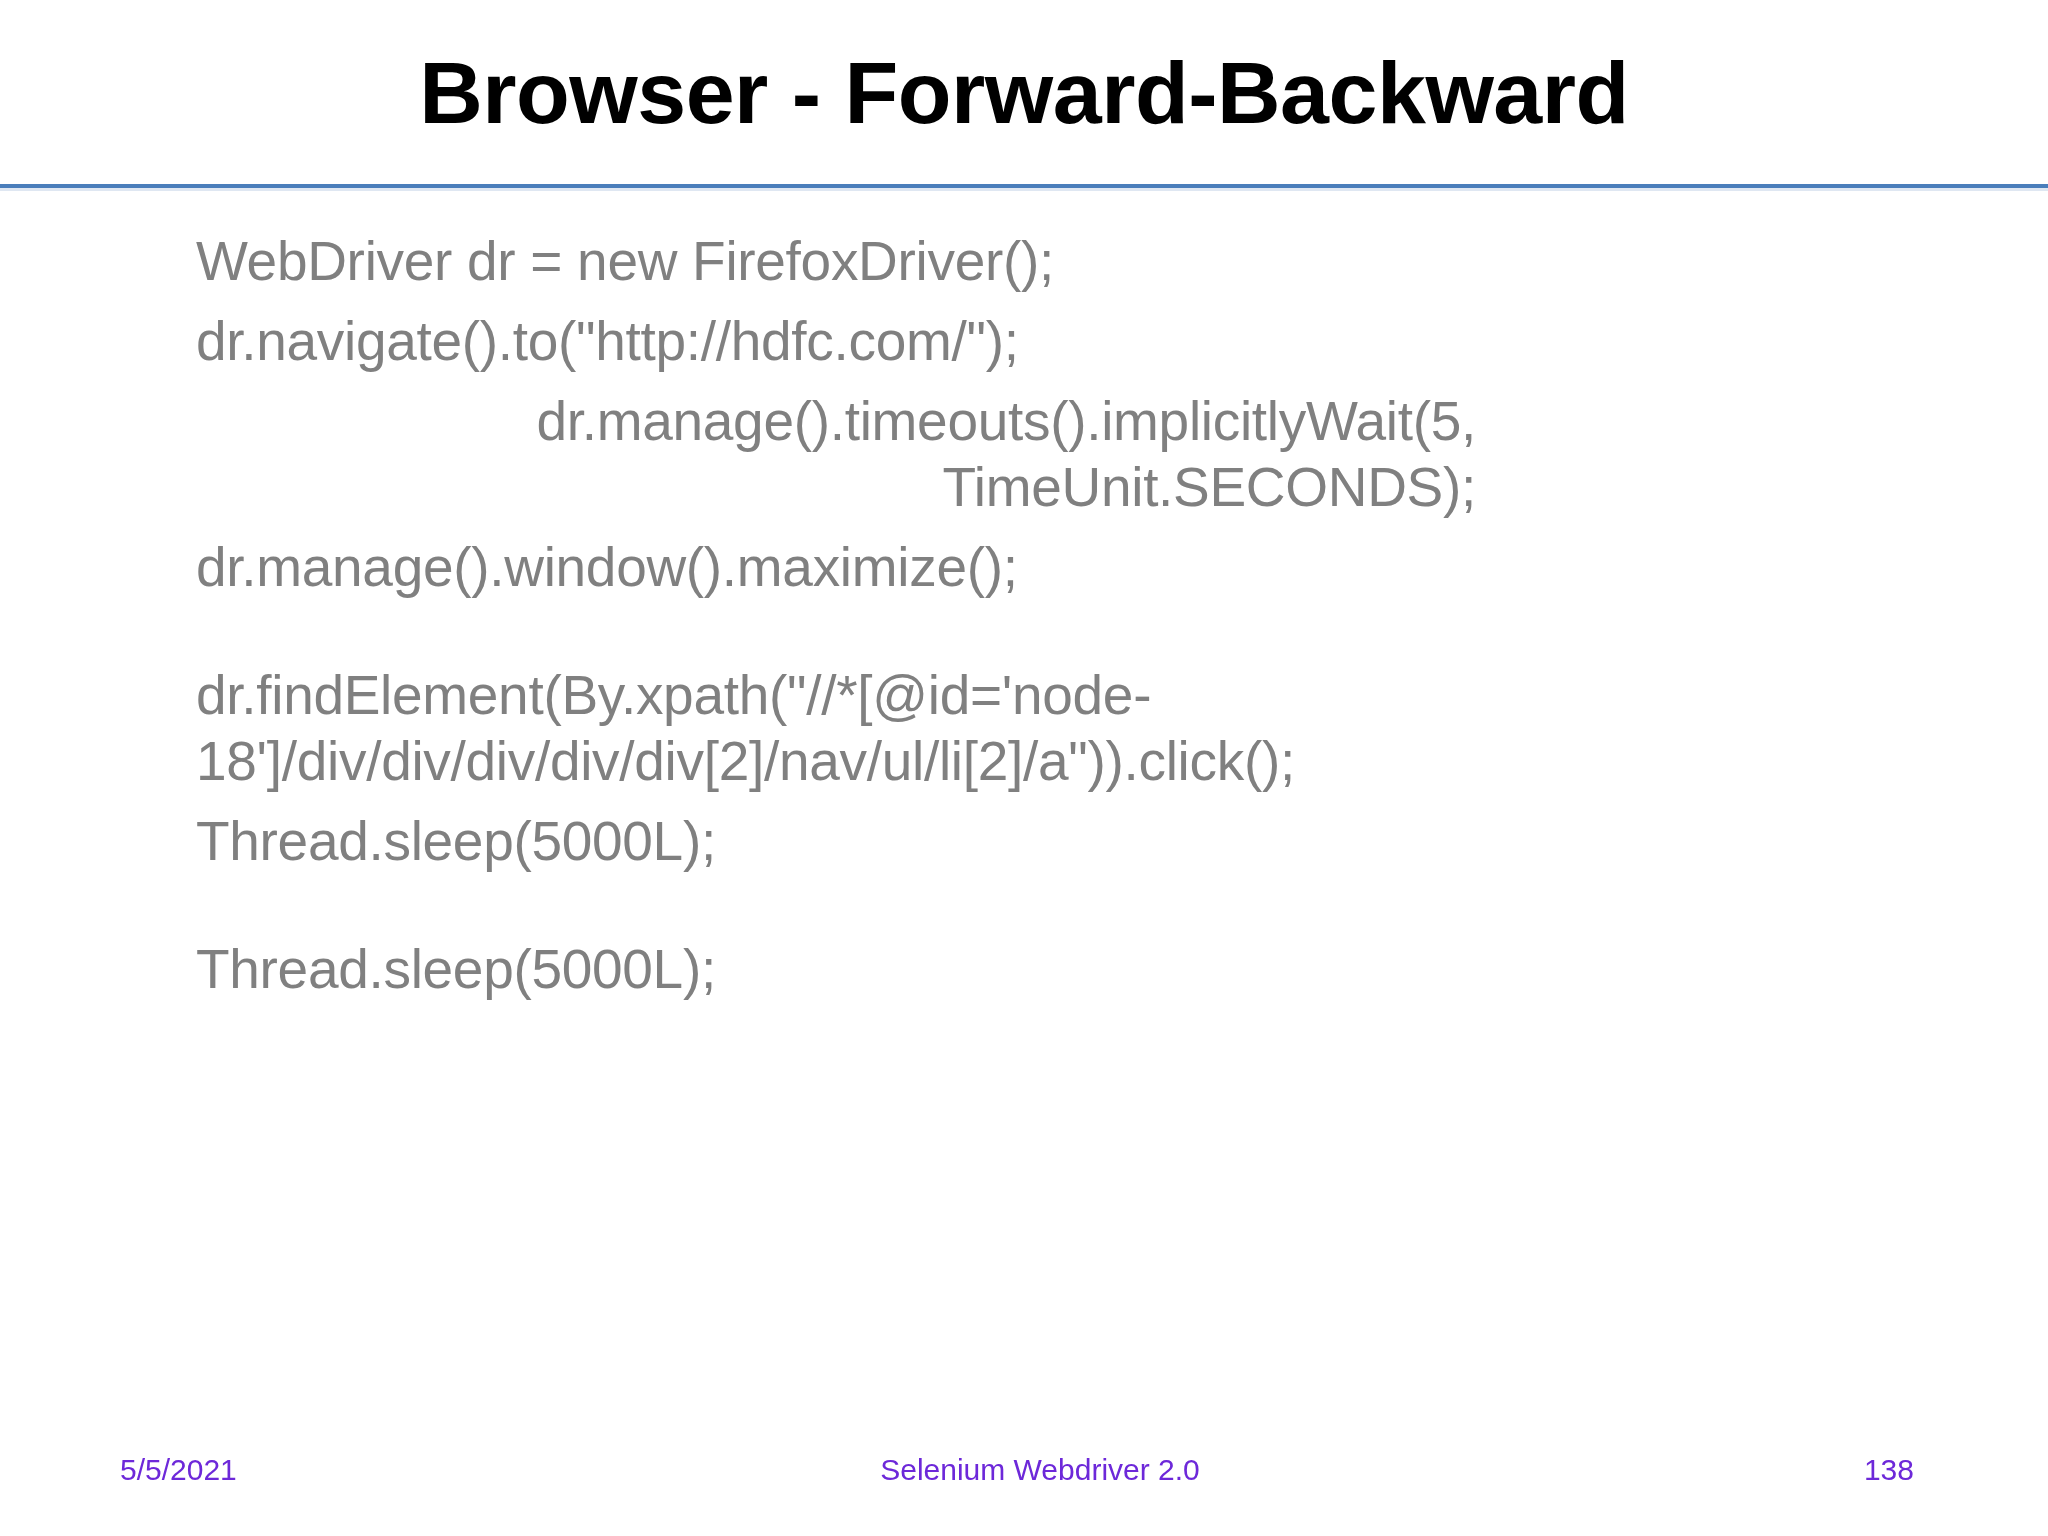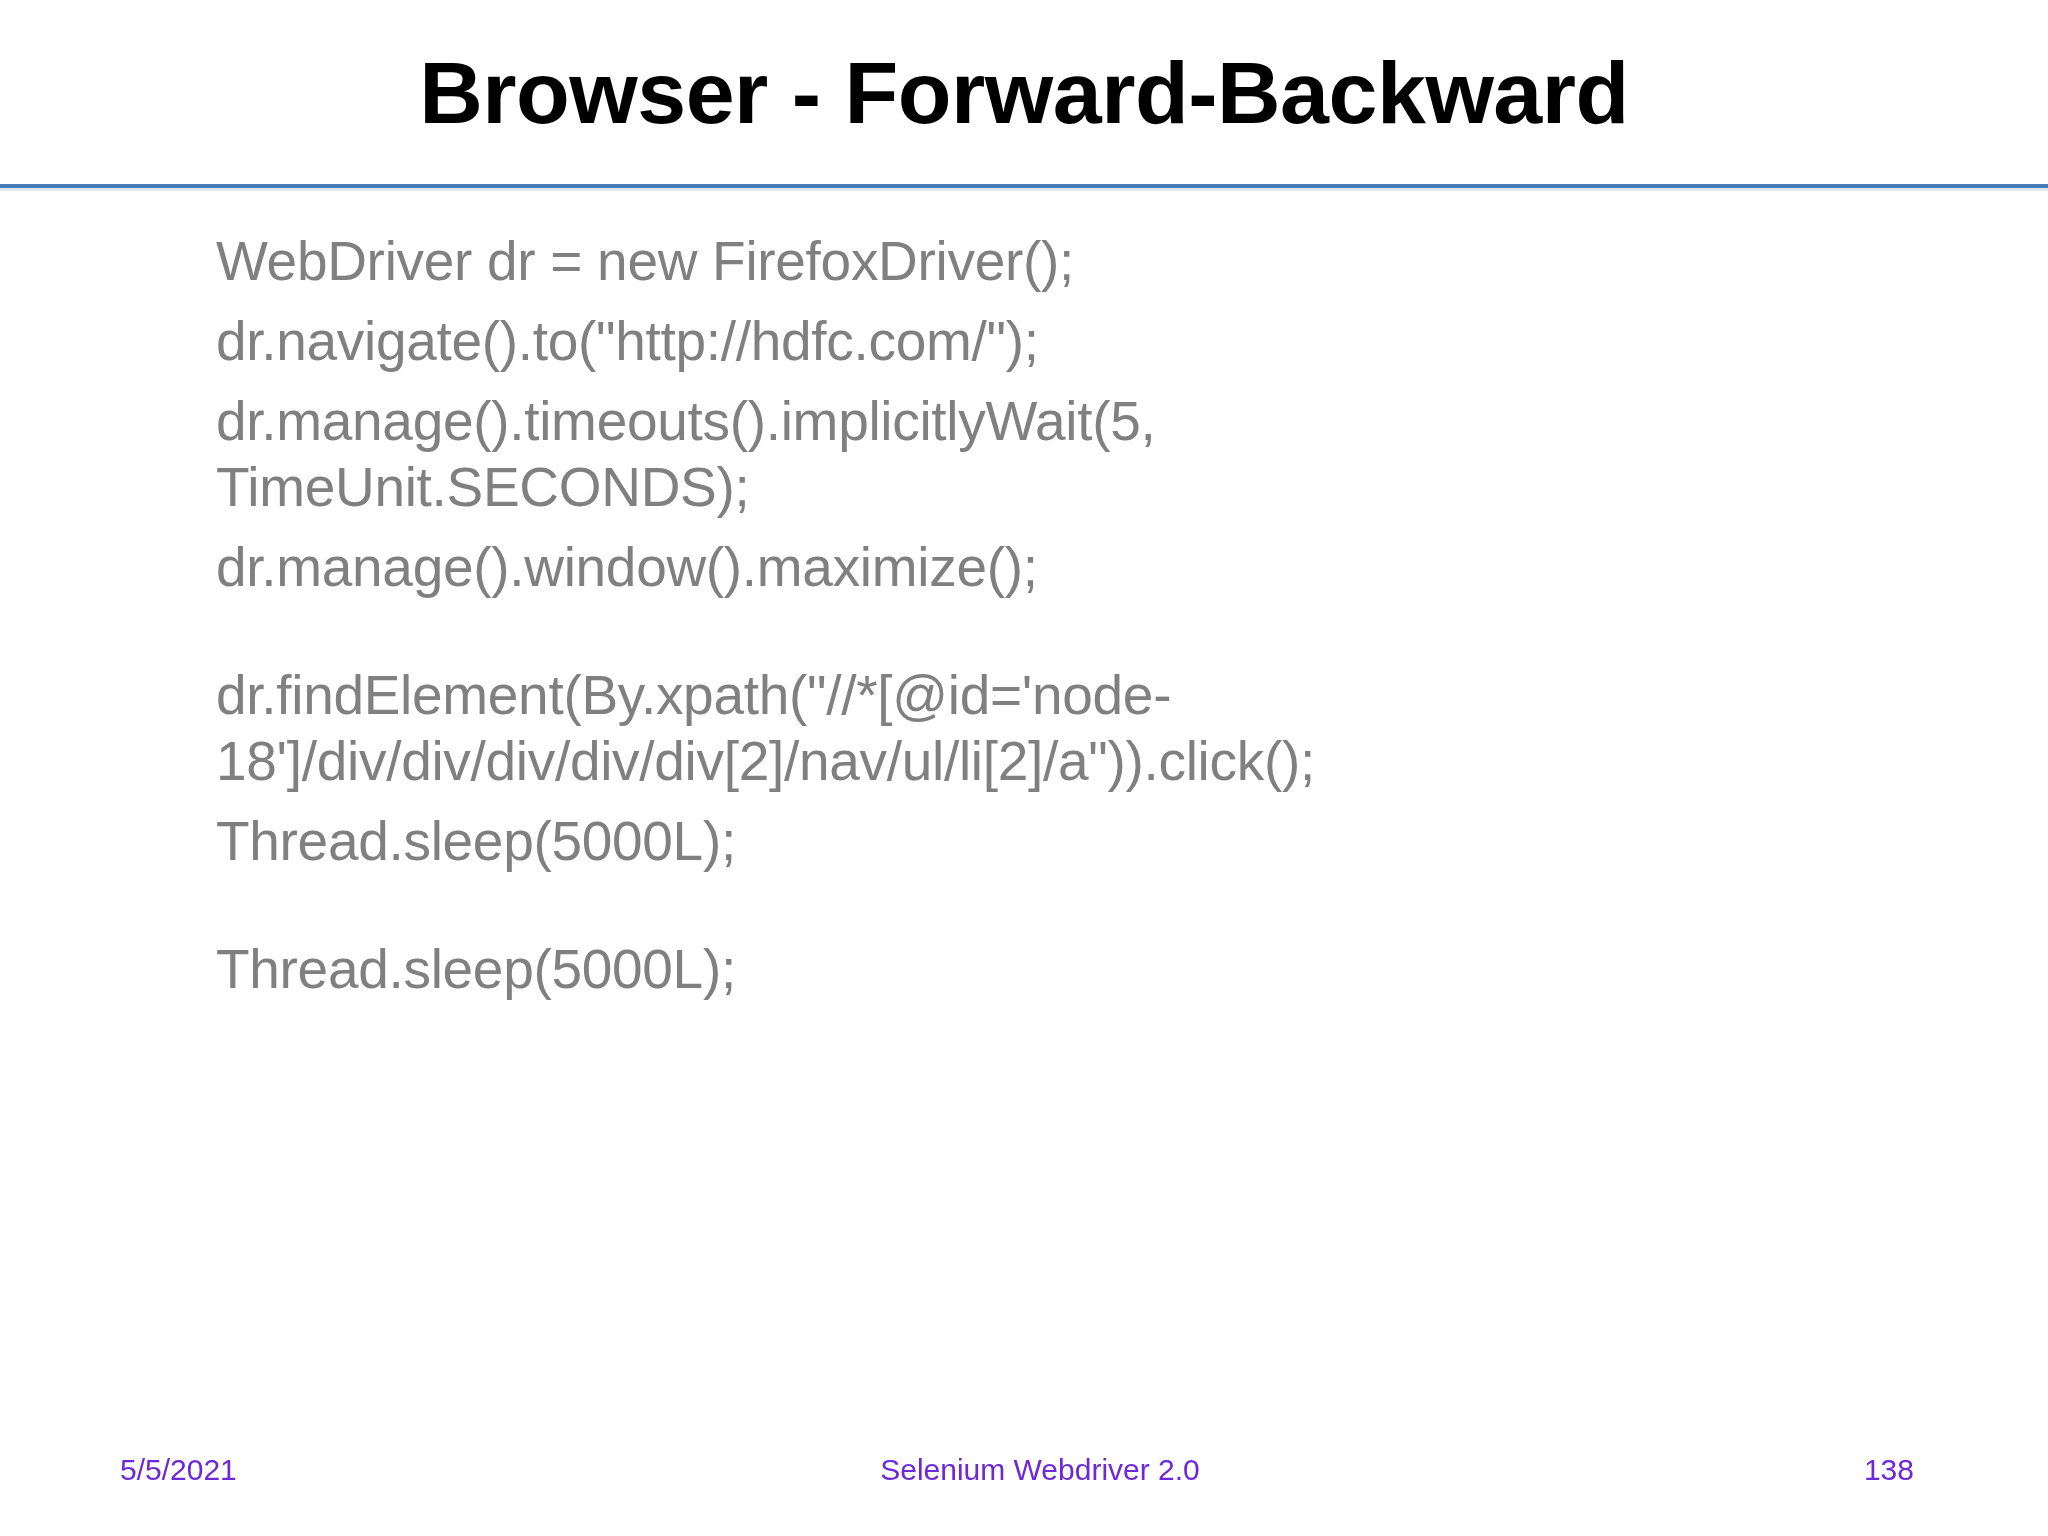--- a/index.html
+++ b/index.html
@@ -63,21 +63,20 @@
     background: #dfe7f2;
   }
 
   
   .body-zone {
     position: absolute;
     left: 196px;
     top: 228px;
     width: 1760px;
     height: 1150px;
-    margin-left: 20px;
   }
   .code-line {
     font-family: "Liberation Sans", sans-serif;
     font-size: 55px;
     font-weight: 400;
     color: #808080;
     line-height: 1.20;
     letter-spacing: -0.3px;
     white-space: normal;
     margin: 0;
@@ -87,20 +86,21 @@
   .code-line + .code-line {
     margin-top: 14px;
   }
   
   .code-gap {
     height: 62px;
   }
   
   .code-line.wrap {
     width: 1280px;
+    text-align: right;
   }
   .code-line.wrap-wide {
     width: 1560px;
   }
 
   
   .footer {
     position: absolute;
     left: 0;
     top: 1438px;

